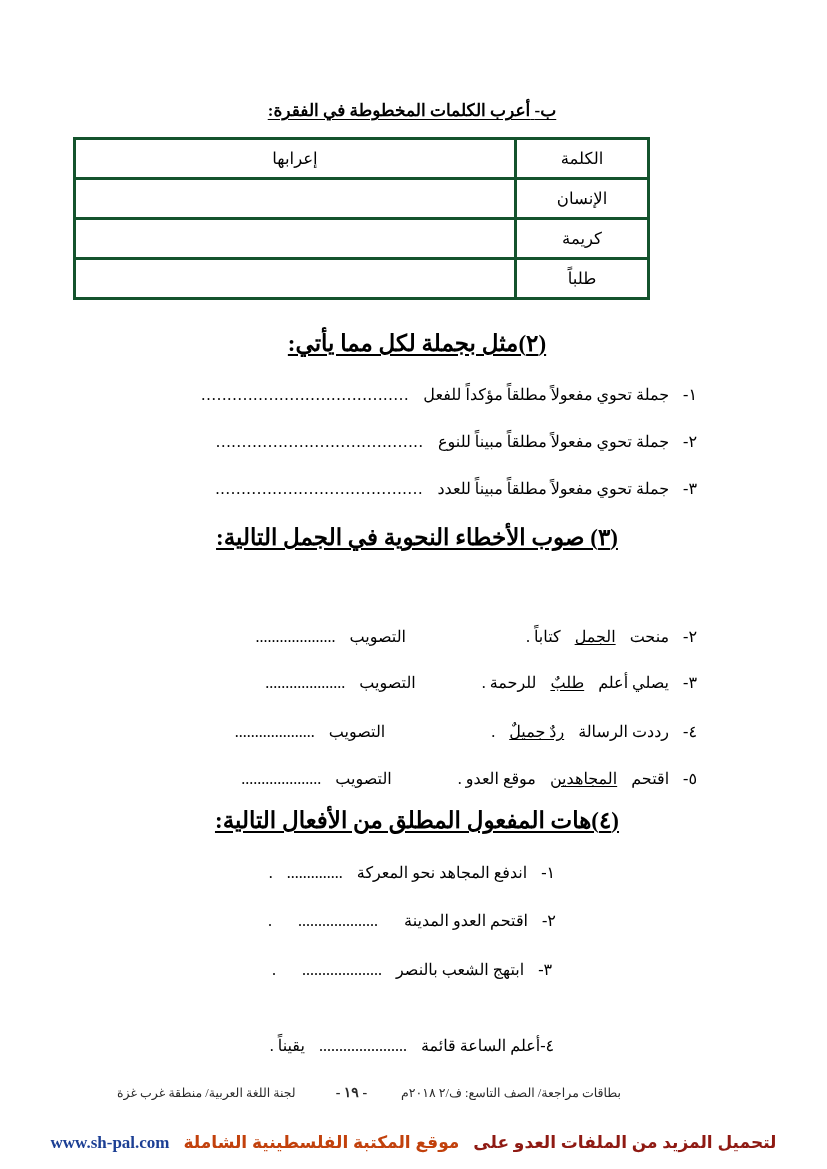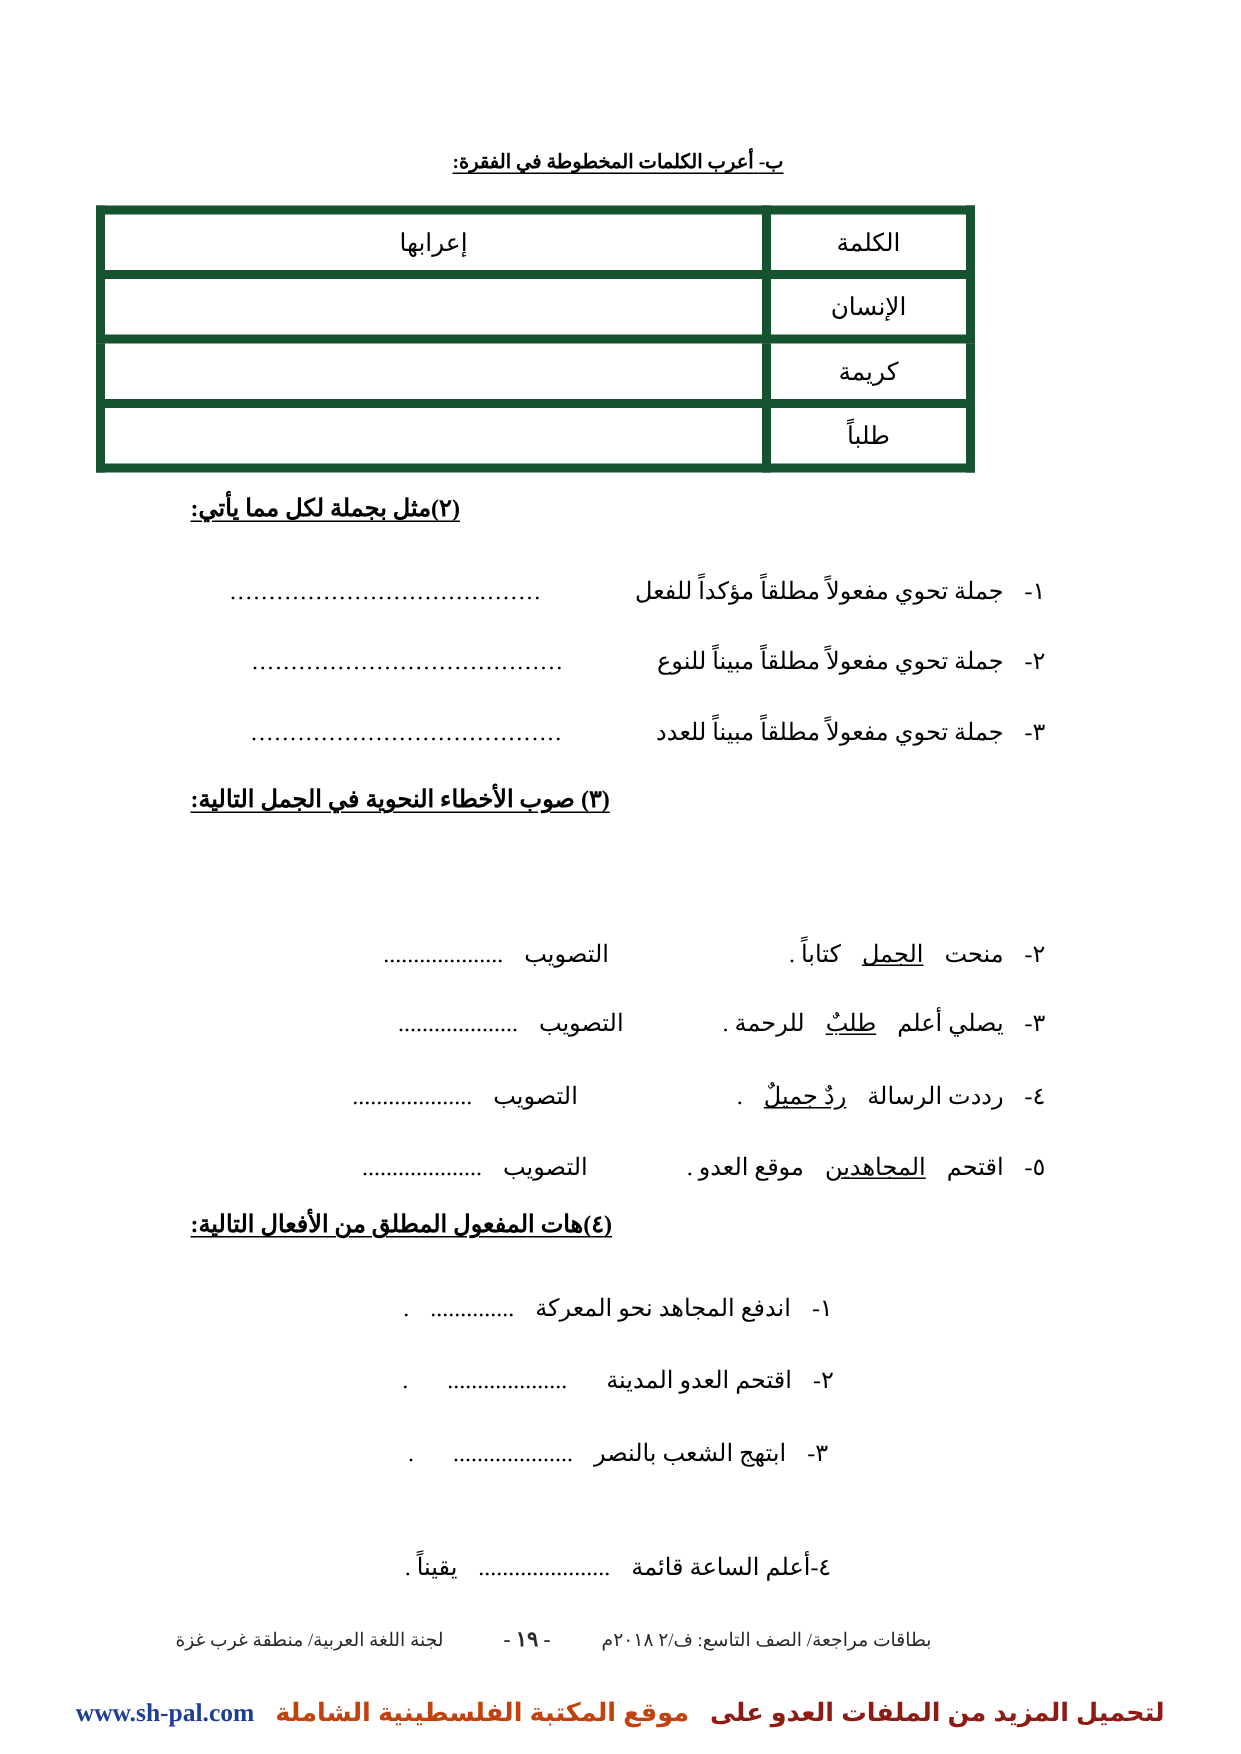--- a/index.html
+++ b/index.html
@@ -26,62 +26,62 @@
   
   .rtl { direction: rtl; unicode-bidi: isolate; }
 
   
   .heading-b {
     position: absolute;
     top: 100px;
     right: 130px;
     width: 570px;
     text-align: center;
-    font-size: 13px;
+    font-size: 17px;
     font-weight: bold;
     line-height: 1.3;
     letter-spacing: 0px;
   }
   .heading-b .u {
     text-decoration: underline;
     text-underline-offset: 3px;
   }
 
   
   .word-table {
     position: absolute;
     top: 137px;
     right: 177px;
     width: 528px;
     border-collapse: collapse;
     table-layout: fixed;
   }
   .word-table td {
-    border: 6px solid #14532d;
+    border: 3px solid #14532d;
     height: 37px;
     font-size: 16.5px;
     padding: 0 10px;
     vertical-align: middle;
   }
   .col-word {
     width: 110px;
     text-align: center;
   }
   .col-irab {
     width: 418px;
     text-align: center;
   }
 
   
   .q-heading {
     position: absolute;
     width: 580px;
     right: 120px;
-    text-align: left;
-    font-size: 16px;
+    text-align: center;
+    font-size: 23px;
     font-weight: bold;
     line-height: 1.25;
   }
   .q-heading span.u {
     text-decoration: underline;
     text-underline-offset: 3px;
   }
   #q2-heading { top: 330px; }
   #q3-heading { top: 524px; }
   #q4-heading { top: 807px; }
@@ -92,21 +92,21 @@
     font-size: 16px;
     line-height: 1.3;
     white-space: nowrap;
     text-align: right;
     right: 130px;
     width: 570px;
   }
   .item .num {
     display: inline-block;
   }
-  .item .txt { display: inline-block; margin-left: 48px; }
+  .item .txt { display: inline-block; }
   .dots { letter-spacing: 1.2px; }
   .ul { text-decoration: underline; text-underline-offset: 2px; }
   .sp-sm { display: inline-block; width: 14px; }
   .sp-md { display: inline-block; width: 26px; }
   .sp-lg { display: inline-block; width: 40px; }
 
   
   #s2-i1 { top: 385px; }
   #s2-i2 { top: 432px; }
   #s2-i3 { top: 479px; }

